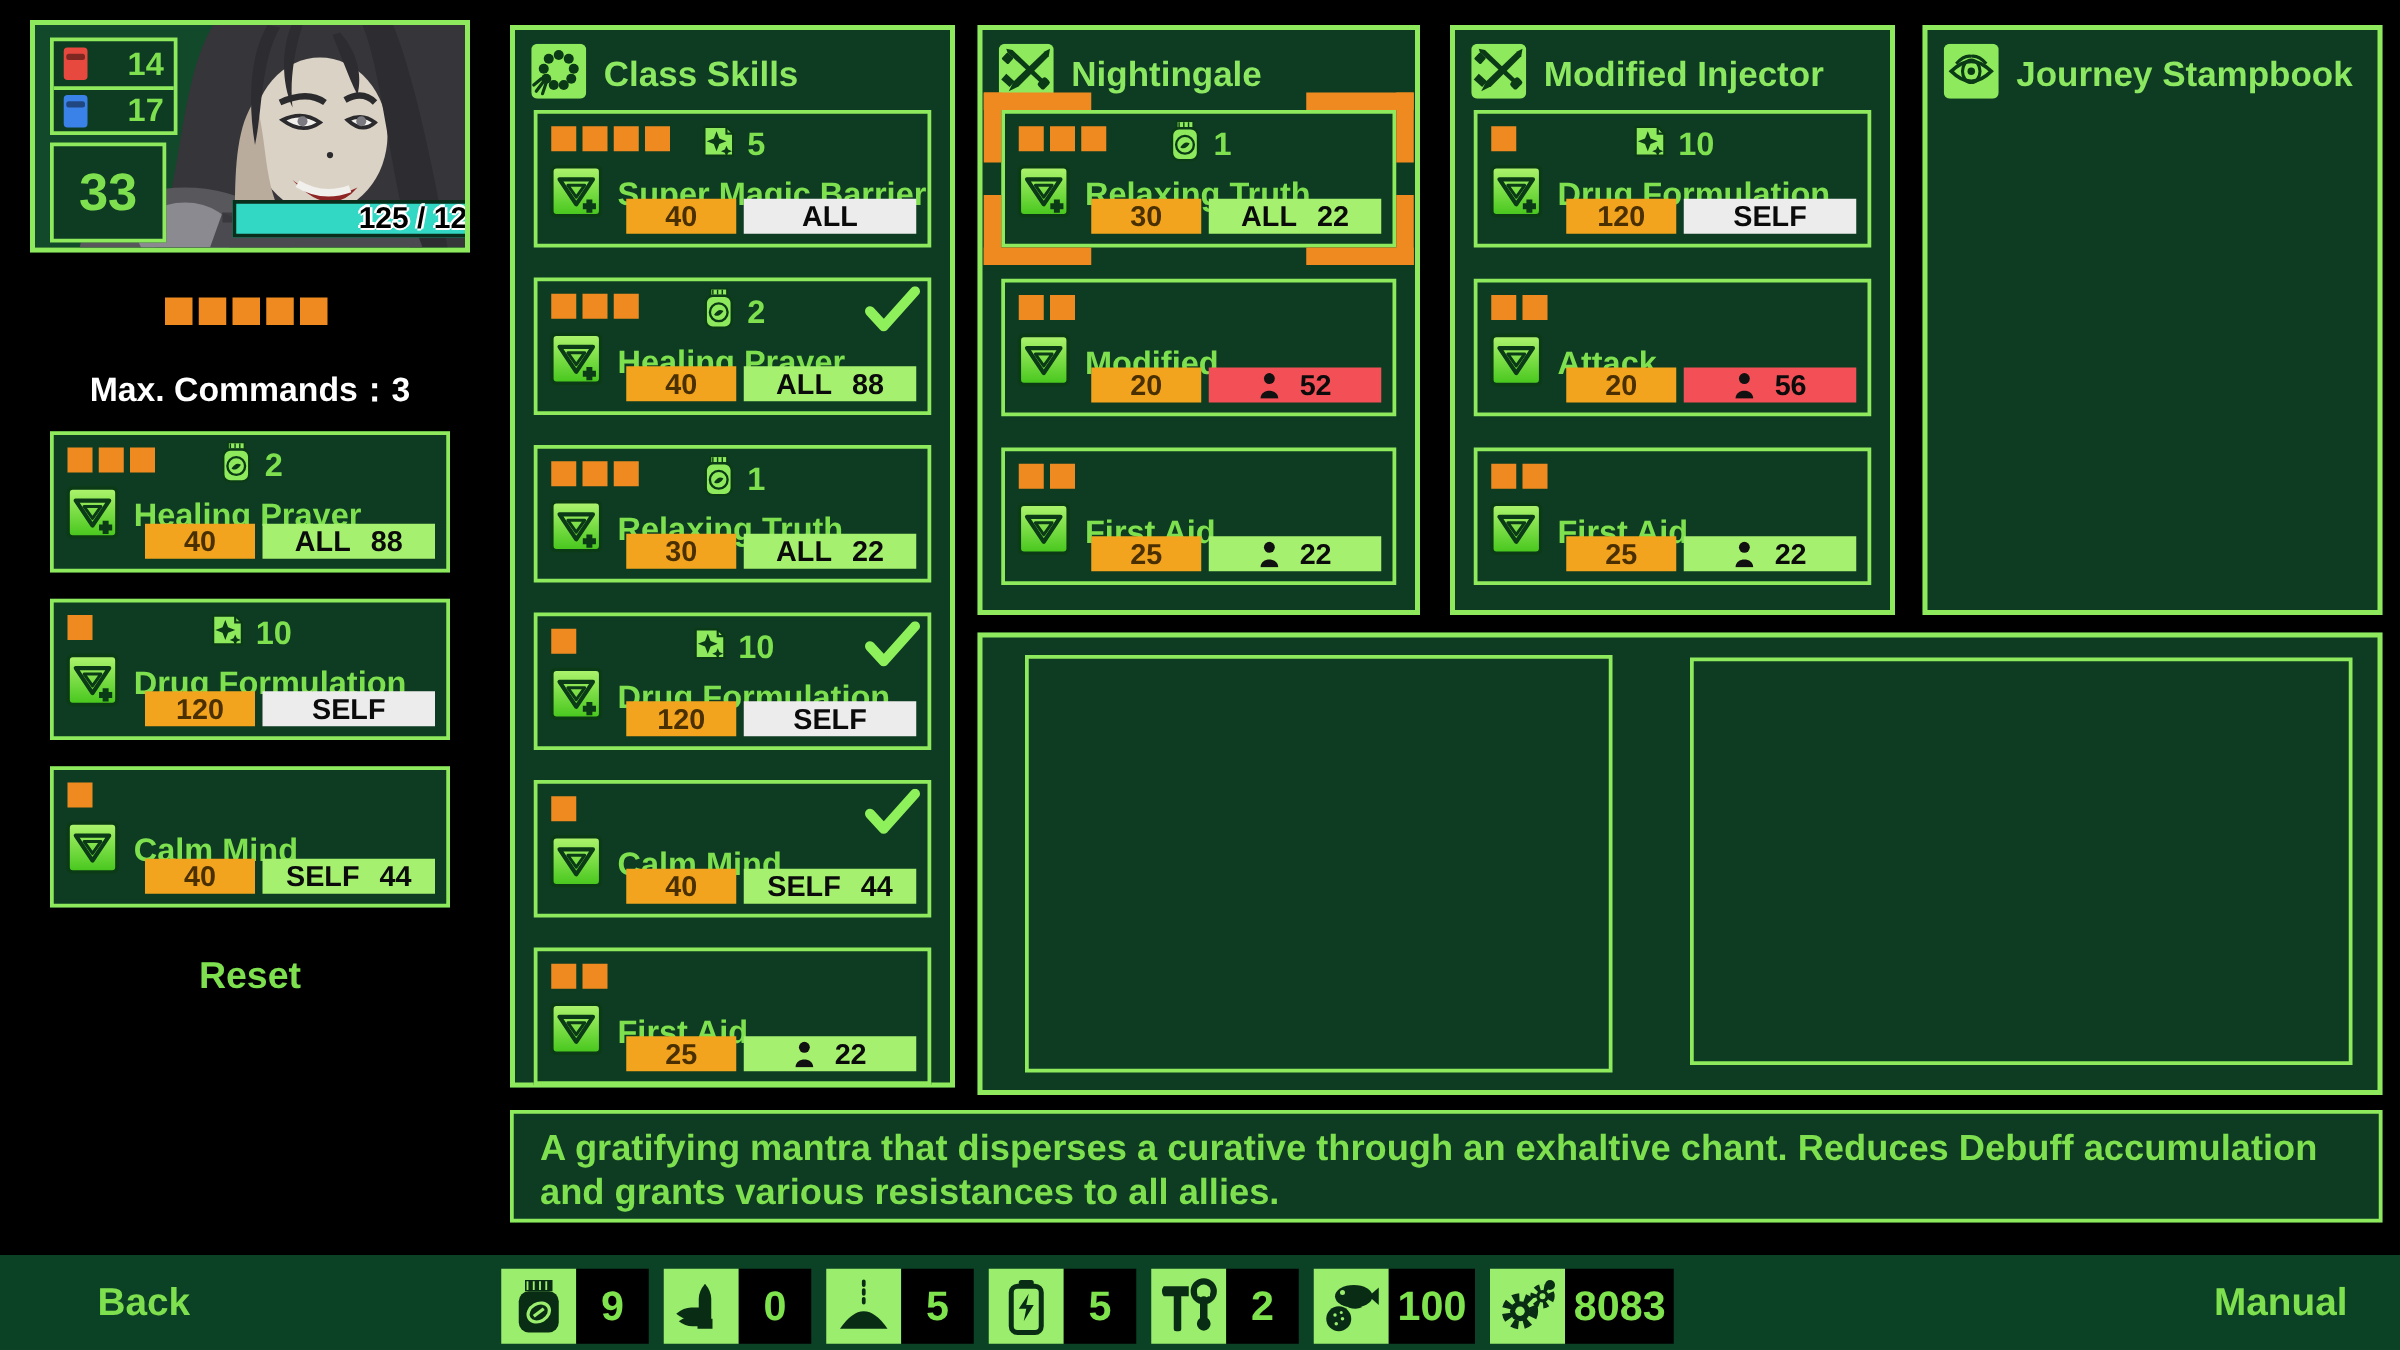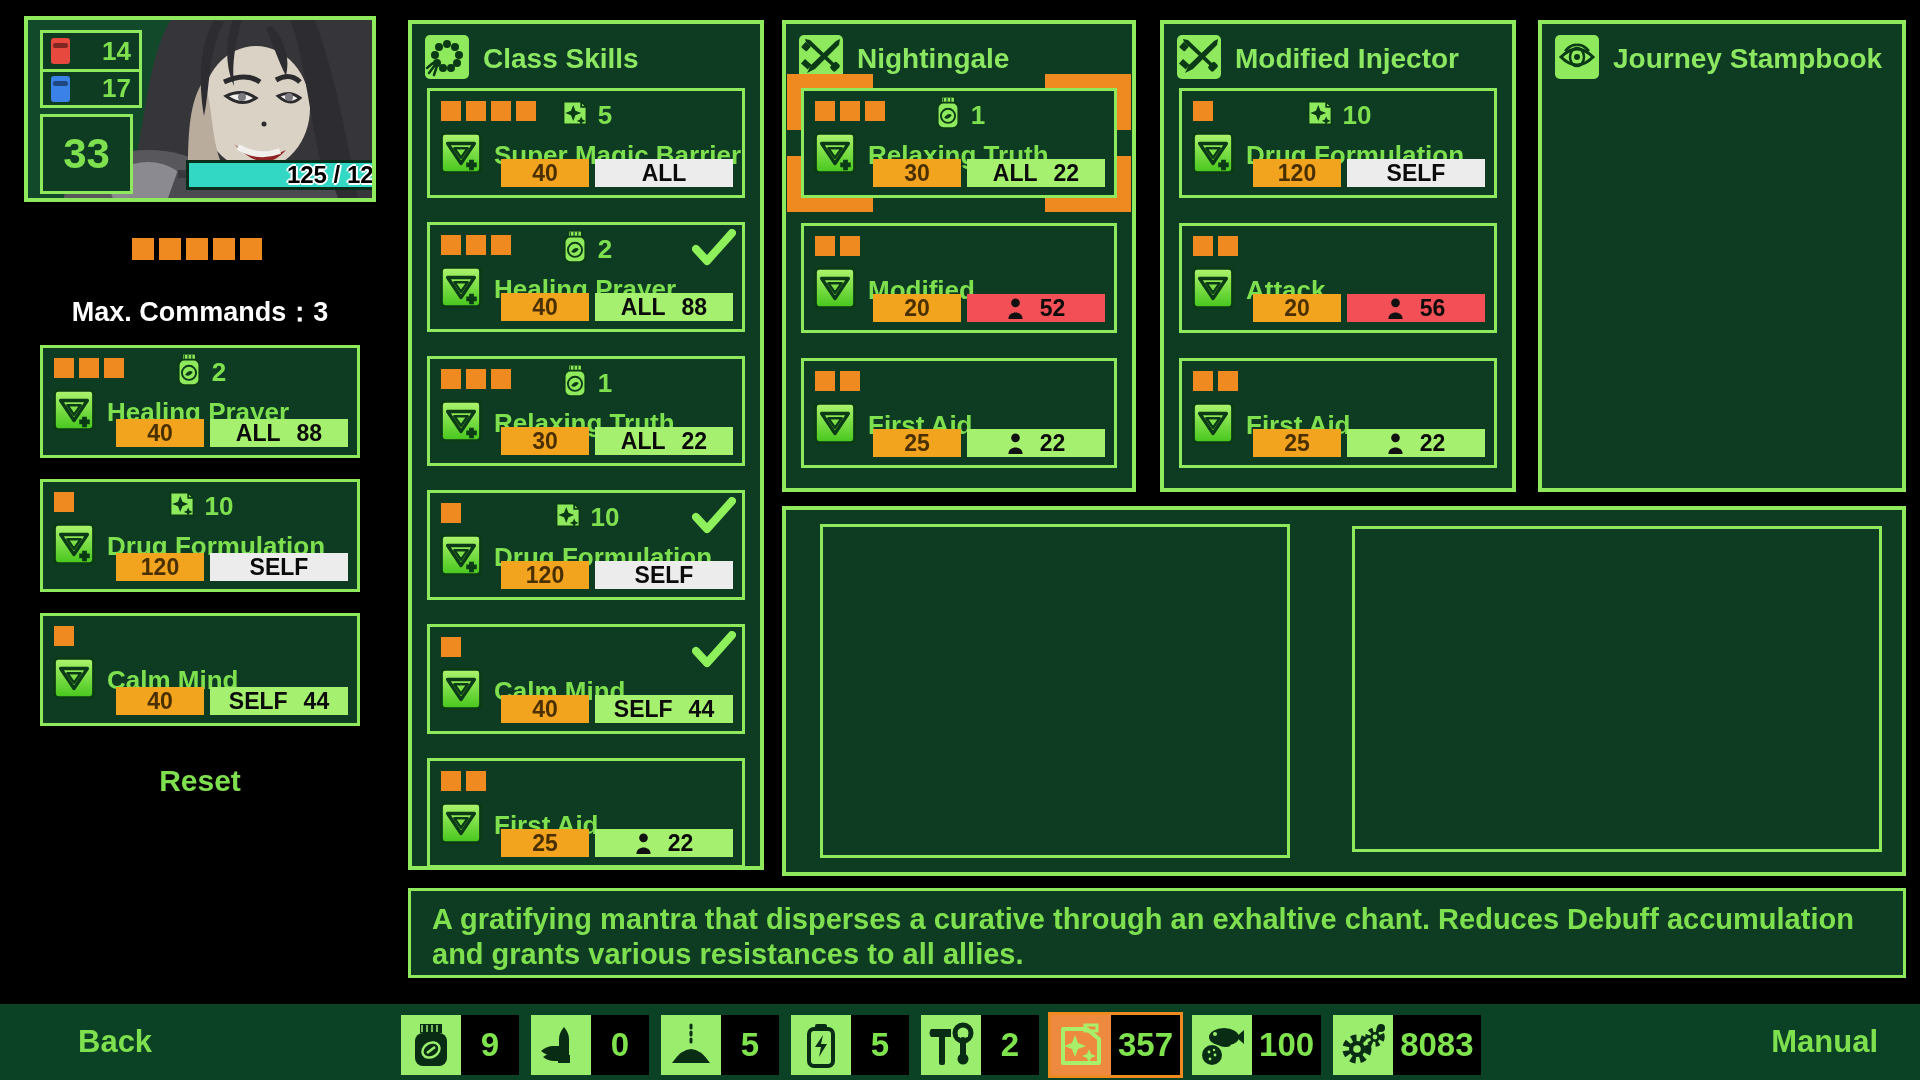--- a/index.html
+++ b/index.html
@@ -800,31 +800,20 @@
               <rect x="12" y="10" width="6" height="34" rx="2" fill="#092d14"></rect>
               <path d="M4 8 h20 v8 H4 q-3-4 0-8 Z" fill="#092d14"></path>
               <circle cx="36" cy="12" r="8" fill="none" stroke="#092d14" stroke-width="5"></circle>
               <rect x="31" y="9" width="10" height="7" fill="#9bed6d"></rect>
               <rect x="33" y="16" width="6" height="26" rx="3" fill="#092d14"></rect>
               <circle cx="36" cy="38" r="4" fill="none" stroke="#092d14" stroke-width="3"></circle>
             </svg>
           </div>
     <div class="count">2</div>
   </div>
-        <div class="item-pair hl">
-    <div class="tile">
-            <svg viewBox="0 0 48 48">
-              <path d="M6 8 h24 l12 10 v24 H6 Z" fill="none" stroke="#a8f06a" stroke-width="4" stroke-linejoin="round"></path>
-              <rect x="28" y="4" width="12" height="6" fill="none" stroke="#a8f06a" stroke-width="3"></rect>
-              <path d="M18 14 l3 8 8 3 -8 3 -3 8 -3-8 -8-3 8-3 Z" fill="#a8f06a"></path>
-              <path d="M32 28 l2 5 5 2 -5 2 -2 5 -2-5 -5-2 5-2 Z" fill="#a8f06a"></path>
-            </svg>
-          </div>
-    <div class="count">357</div>
-  </div>
         <div class="item-pair">
     <div class="tile">
             <svg viewBox="0 0 48 48">
               <ellipse cx="26" cy="16" rx="15" ry="9" fill="#092d14"></ellipse>
               <path d="M38 16 l8-7 v14 Z" fill="#092d14"></path>
               <circle cx="17" cy="13" r="2" fill="#9bed6d"></circle>
               <path d="M22 24 q6 2 10 0" stroke="#092d14" stroke-width="2" fill="none"></path>
               <circle cx="14" cy="34" r="10" fill="#092d14"></circle>
               <g fill="#9bed6d">
                 <circle cx="11" cy="31" r="1.4"></circle>

